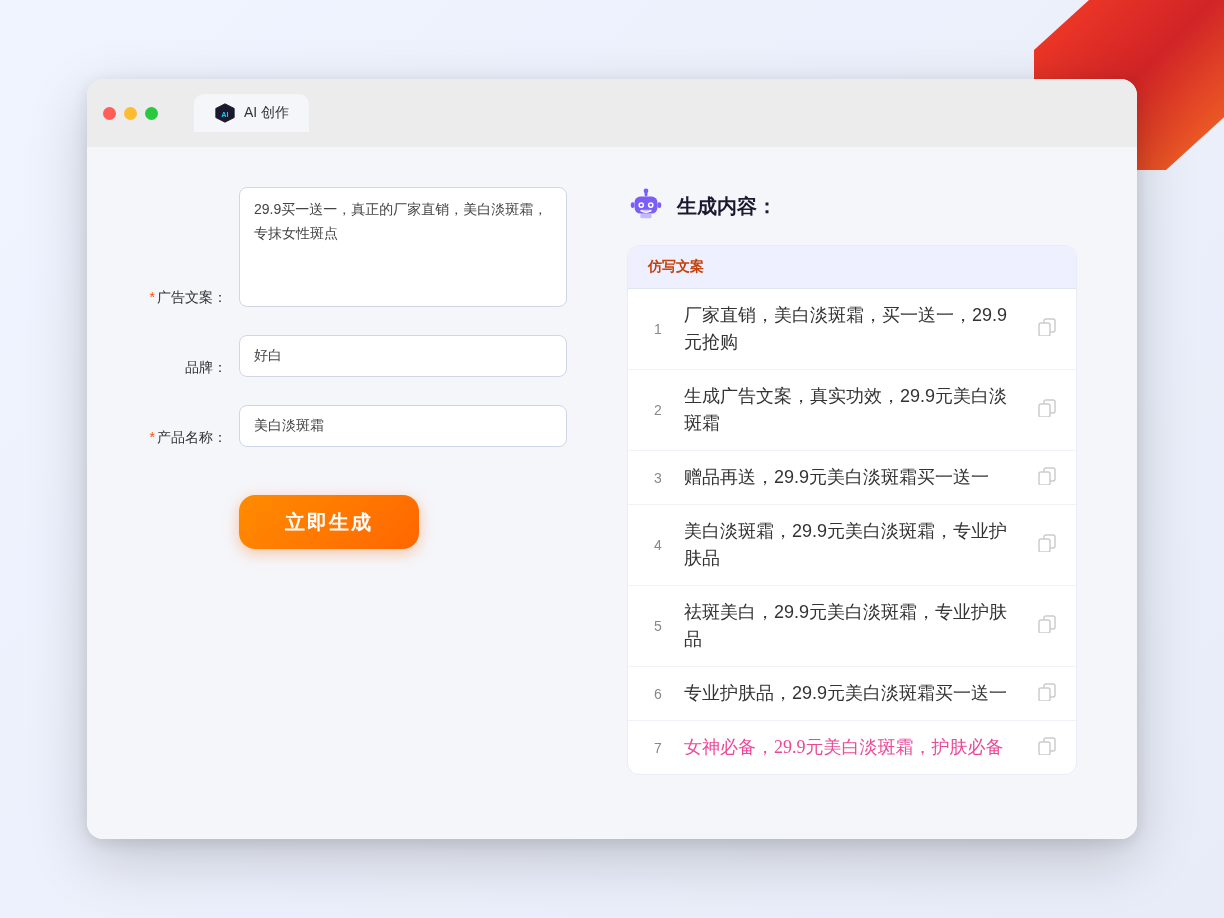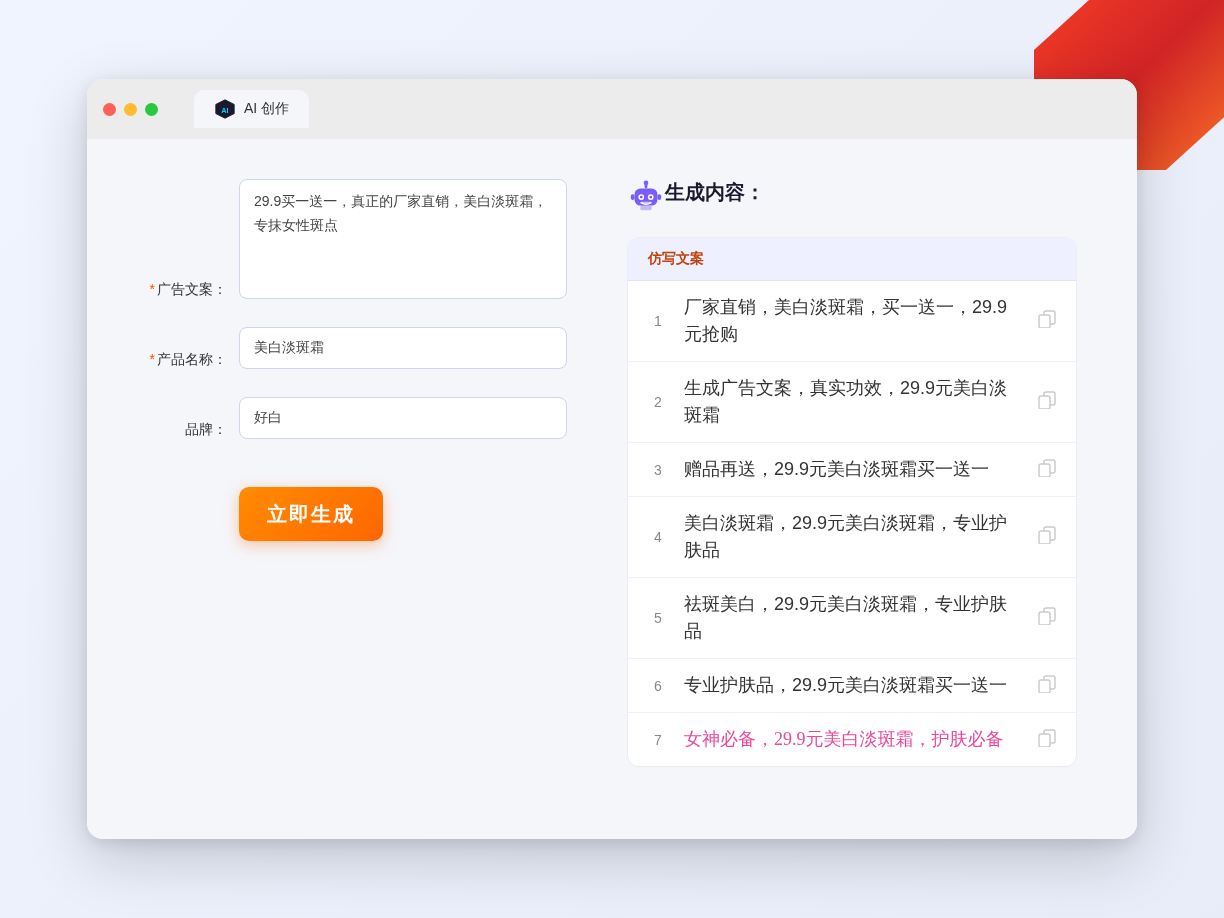--- a/index.html
+++ b/index.html
@@ -35,21 +35,21 @@
       background: #f5f6fa;
       border-radius: 16px;
       box-shadow: 0 20px 60px rgba(0,0,0,0.18), 0 4px 16px rgba(0,0,0,0.1);
       overflow: hidden;
       position: relative;
       z-index: 1;
     }
 
     
     .title-bar {
-      height: 60px;
+      height: 68px;
       background: #ececec;
       display: flex;
       align-items: center;
       padding: 0 16px;
       border-radius: 16px 16px 0 0;
       gap: 12px;
     }
 
     .traffic-lights {
       display: flex;
@@ -151,46 +151,46 @@
 
     .form-textarea {
       height: 120px;
     }
 
     .form-input {
       height: 42px;
     }
 
     .generate-btn {
-      width: 144px;
+      width: 180px;
       height: 54px;
       background: linear-gradient(135deg, #ff8c00, #ff6600);
       border: none;
-      border-radius: 10px;
+      border-radius: 16px;
       color: #fff;
       font-size: 20px;
       font-weight: 600;
       cursor: pointer;
       letter-spacing: 2px;
       margin-top: 20px;
       font-family: inherit;
       box-shadow: 0 4px 15px rgba(255,100,0,0.35);
     }
 
     
     .right-panel {
       flex: 1;
       display: flex;
       flex-direction: column;
     }
 
     .result-header {
       display: flex;
-      align-items: flex-start;
-      gap: 0;
+      align-items: center;
+      gap: 12px;
       margin-bottom: 20px;
     }
 
     .robot-icon {
       width: 38px;
       height: 38px;
     }
 
     .result-title {
       font-size: 20px;
@@ -280,29 +280,29 @@
     <div class="left-panel">
 
       <div class="form-group">
         <span class="form-label">
           <span class="required-star">*</span>广告文案：
         </span>
         <textarea class="form-textarea" style="">29.9买一送一，真正的厂家直销，美白淡斑霜，专抹女性斑点</textarea>
       </div>
 
       <div class="form-group">
+        <span class="form-label">品牌：</span>
+        <input type="text" class="form-input" value="好白" style="">
+      </div>
+
+      <div class="form-group">
         <span class="form-label">
           <span class="required-star">*</span>产品名称：
         </span>
         <input type="text" class="form-input" value="美白淡斑霜" style="">
-      </div>
-
-      <div class="form-group">
-        <span class="form-label">品牌：</span>
-        <input type="text" class="form-input" value="好白" style="">
       </div>
 
       <div style="margin-left:92px;">
         <button class="generate-btn">立即生成</button>
       </div>
     </div>
 
     <div class="right-panel">
       <div class="result-header">
 

